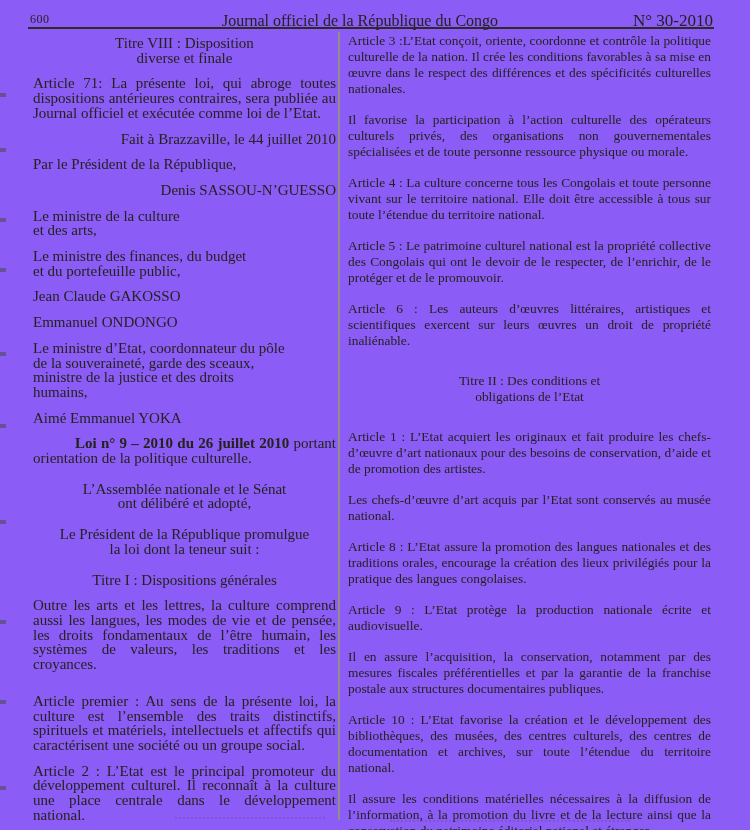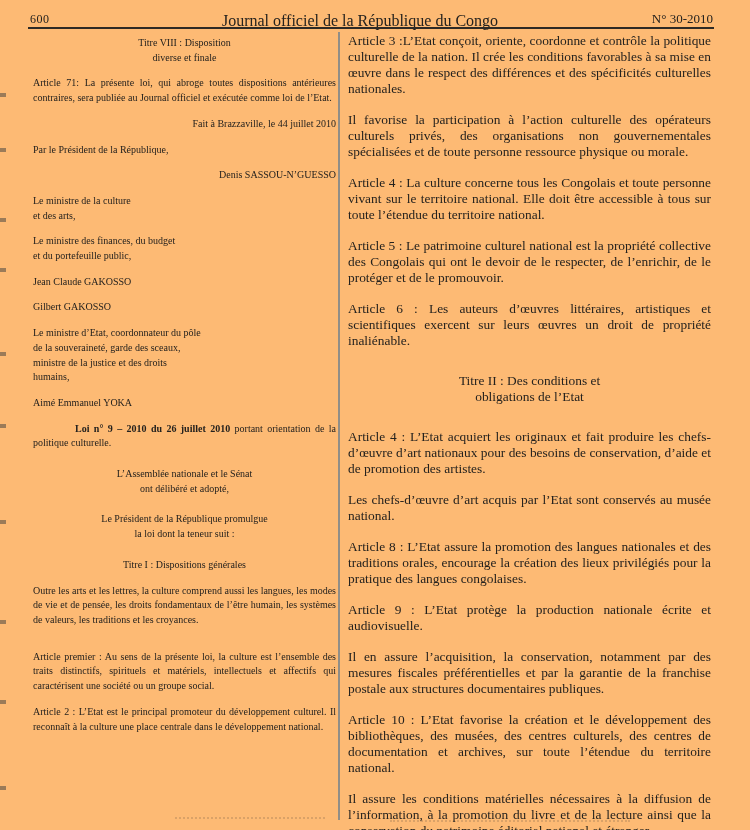--- a/index.html
+++ b/index.html
@@ -4,32 +4,32 @@
 <style>
   html,body{margin:0;padding:0;}
   body{
     width:750px;height:830px;
     background:#edece8;
     font-family:"Liberation Serif","DejaVu Serif",serif;
     color:#25221e;
   }
   .page{
     position:relative;width:750px;height:830px;overflow:hidden;
-    background:#fdba74;
+    background:#8b5cf6;
   }
   
   .hdr-pageno{position:absolute;left:30px;top:12px;font-size:12px;letter-spacing:.5px;}
   .hdr-title{position:absolute;left:0;right:30px;top:12px;text-align:center;font-size:16px;}
-  .hdr-issue{position:absolute;right:37px;top:11px;font-size:13px;}
+  .hdr-issue{position:absolute;right:37px;top:11px;font-size:17px;}
   .hdr-rule{position:absolute;left:28px;top:27px;width:686px;height:2px;background:#2e2a25;}
   
   .divider{position:absolute;left:338px;top:32px;height:788px;width:2px;background:#918e87;}
   
   .col{position:absolute;top:36px;}
-  .col.left{left:33px;width:303px;font-size:10px;line-height:14.7px;}
+  .col.left{left:33px;width:303px;font-size:15px;line-height:14.7px;}
   .col.right{left:348px;top:33px;width:363px;font-size:13.4px;line-height:16px;}
   .block{margin-top:11px;}
   .col.right .block{margin-top:15px;}
   .col .block:first-child{margin-top:0;}
   .block.flush{margin-top:0;}
   .block.gap-lg{margin-top:22px;}
   .col.right .block.gap-lg{margin-top:24px;}
   .block.center{text-align:center;white-space:pre-line;margin-top:16px;}
   .block.left{text-align:left;white-space:pre-line;}
   .block.right{text-align:right;}
@@ -56,21 +56,21 @@
 diverse et finale</span></div>
       <div class="block justify"><span>Article 71: La présente loi, qui abroge toutes dispositions antérieures contraires, sera publiée au Journal officiel et exécutée comme loi de l’Etat.</span></div>
       <div class="block right"><span>Fait à Brazzaville, le 44 juillet 2010</span></div>
       <div class="block left"><span>Par le Président de la République,</span></div>
       <div class="block right"><span>Denis SASSOU-N’GUESSO</span></div>
       <div class="block left"><span>Le ministre de la culture
 et des arts,</span></div>
       <div class="block left"><span>Le ministre des finances, du budget
 et du portefeuille public,</span></div>
       <div class="block left"><span>Jean Claude GAKOSSO</span></div>
-      <div class="block left"><span>Gilbert GAKOSSO</span></div>
+      <div class="block left"><span>Emmanuel ONDONGO</span></div>
       <div class="block left"><span>Le ministre d’Etat, coordonnateur du pôle
 de la souveraineté, garde des sceaux,
 ministre de la justice et des droits
 humains,</span></div>
       <div class="block left"><span>Aimé Emmanuel YOKA</span></div>
       <div class="block justify indent"><span class="bold">Loi n° 9 – 2010 du 26 juillet 2010</span><span> portant orientation de la politique culturelle.</span></div>
       <div class="block center"><span>L’Assemblée nationale et le Sénat
 ont délibéré et adopté,</span></div>
       <div class="block center"><span>Le Président de la République promulgue
 la loi dont la teneur suit  :</span></div>
@@ -80,21 +80,21 @@
       <div class="block justify"><span>Article 2 : L’Etat est le principal promoteur du développement culturel. Il reconnaît à la culture une place centrale dans le développement national.</span></div>
     </section>
   <section class="col right">
       <div class="block justify"><span>Article 3 :L’Etat conçoit, oriente, coordonne et contrôle la politique culturelle de la nation. Il crée les conditions favorables à sa mise en œuvre dans le respect des différences et des spécificités culturelles nationales.</span></div>
       <div class="block justify"><span>Il favorise la participation à l’action culturelle des opérateurs culturels privés, des organisations non gouvernementales spécialisées et de toute personne ressource physique ou morale.</span></div>
       <div class="block justify"><span>Article 4 : La culture concerne tous les Congolais et toute personne vivant sur le territoire national. Elle doit être accessible à tous sur toute l’étendue du territoire national.</span></div>
       <div class="block justify"><span>Article 5 : Le patrimoine culturel national est la propriété collective des Congolais qui ont le devoir de le respecter, de l’enrichir, de le protéger et de le promouvoir.</span></div>
       <div class="block justify"><span>Article 6 : Les auteurs d’œuvres littéraires, artistiques et scientifiques exercent sur leurs œuvres un droit de propriété inaliénable.</span></div>
       <div class="block center gap-lg"><span>Titre II : Des conditions et
 obligations de l’Etat</span></div>
-      <div class="block justify gap-lg"><span>Article 4 : L’Etat acquiert les originaux et fait produire les chefs-d’œuvre d’art nationaux pour des besoins de conservation, d’aide et de promotion des artistes.</span></div>
+      <div class="block justify gap-lg"><span>Article 1 : L’Etat acquiert les originaux et fait produire les chefs-d’œuvre d’art nationaux pour des besoins de conservation, d’aide et de promotion des artistes.</span></div>
       <div class="block justify"><span>Les chefs-d’œuvre d’art acquis par l’Etat sont conservés au musée national.</span></div>
       <div class="block justify"><span>Article 8 : L’Etat assure la promotion des langues nationales et des traditions orales, encourage la création des lieux privilégiés pour la pratique des langues congolaises.</span></div>
       <div class="block justify flush"><span>Article 9 : L’Etat protège la production nationale écrite et audiovisuelle.</span></div>
       <div class="block justify"><span>Il en assure l’acquisition, la conservation, notamment par des mesures fiscales préférentielles et par la garantie de la franchise postale aux structures documentaires publiques.</span></div>
       <div class="block justify"><span>Article 10 : L’Etat favorise la création et le développement des bibliothèques, des musées, des centres culturels, des centres de documentation et archives, sur toute l’étendue du territoire national.</span></div>
       <div class="block justify"><span>Il assure les conditions matérielles nécessaires à la diffusion de l’information, à la promotion du livre et de la lecture ainsi que la conservation du patrimoine éditorial national et étranger.</span></div>
     </section>
 
   <div class="edge-mark" style="top:93px"></div>
   <div class="edge-mark" style="top:148px"></div>

